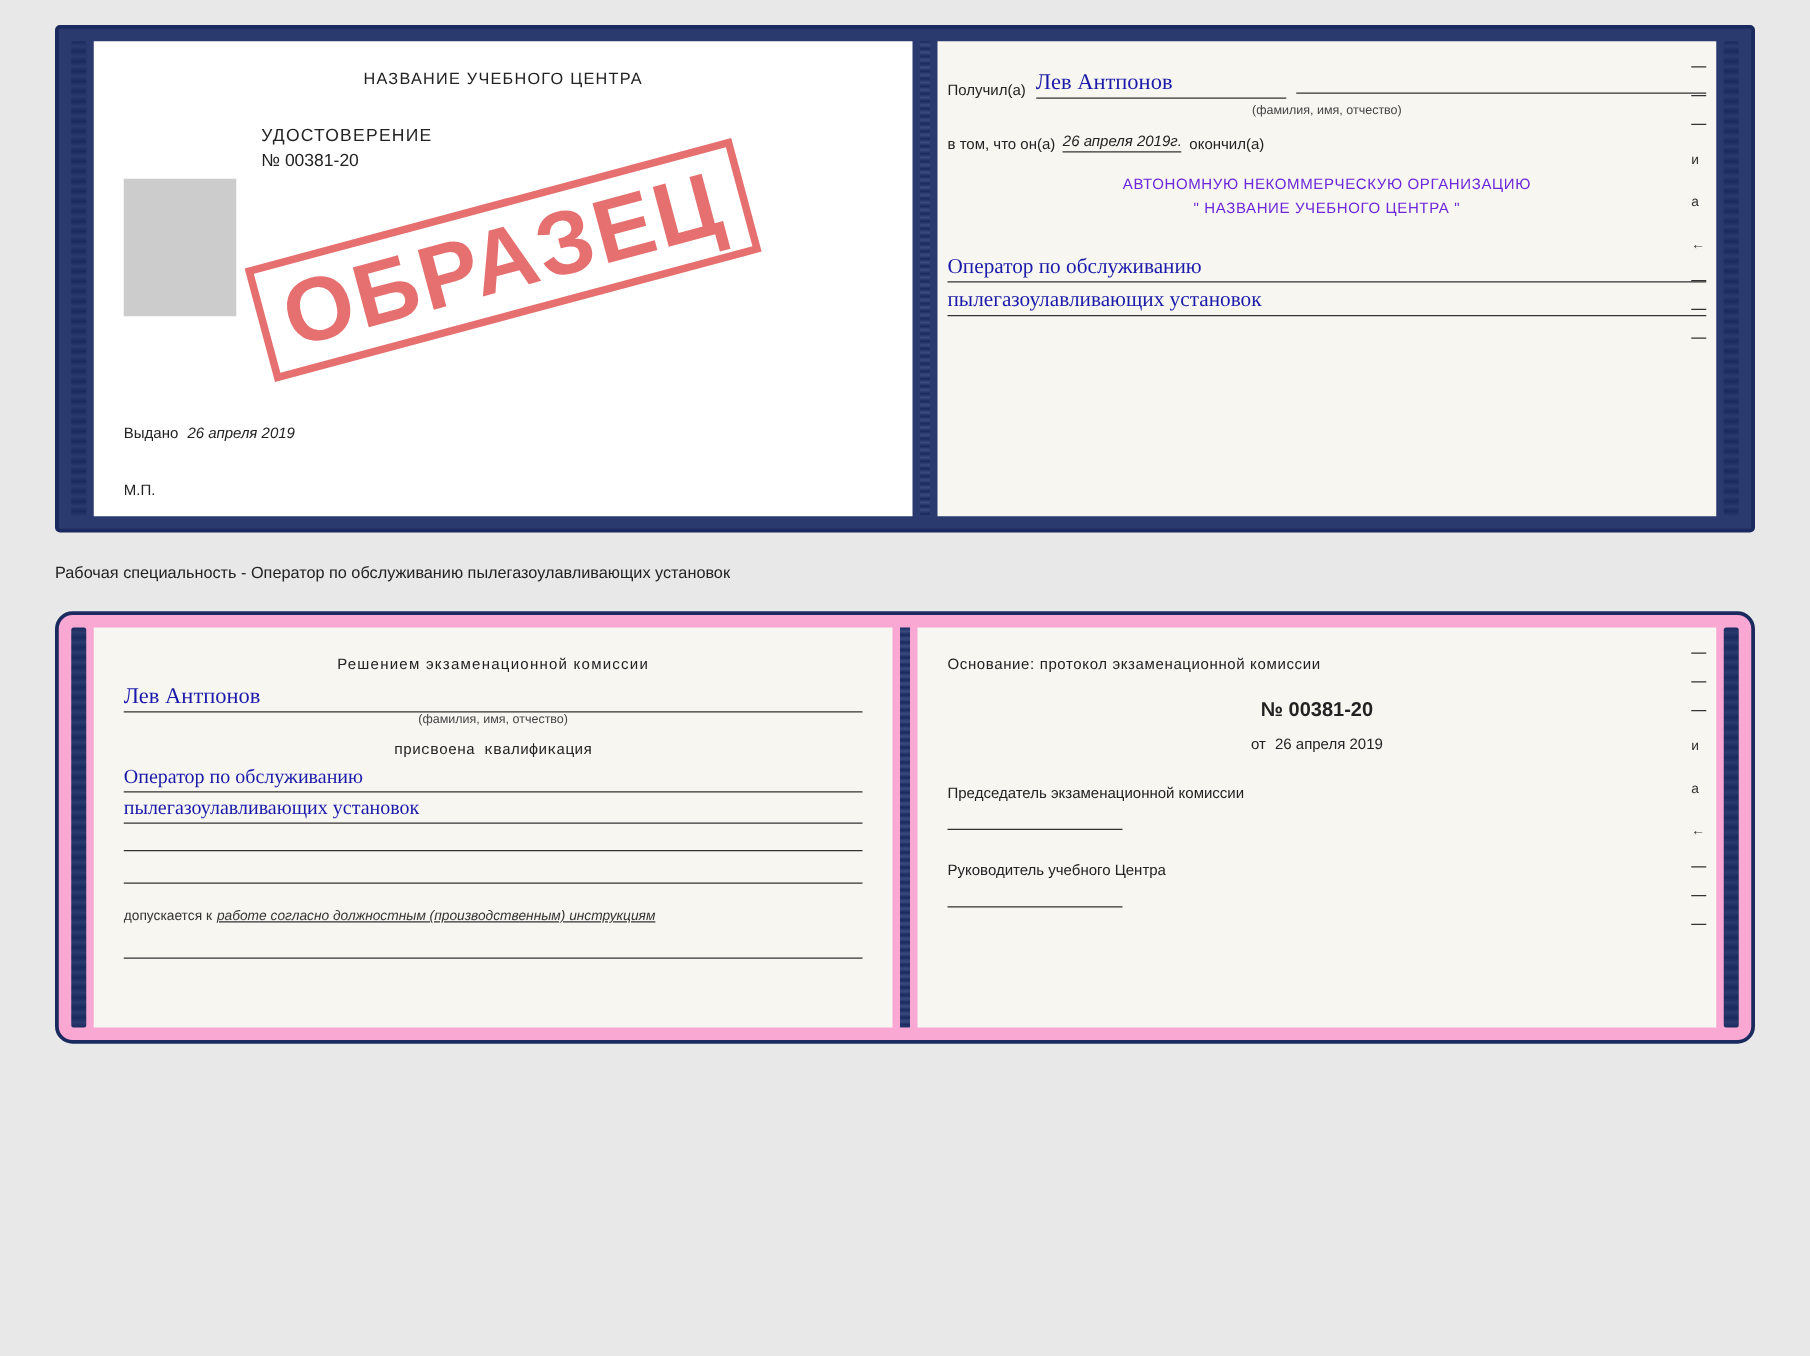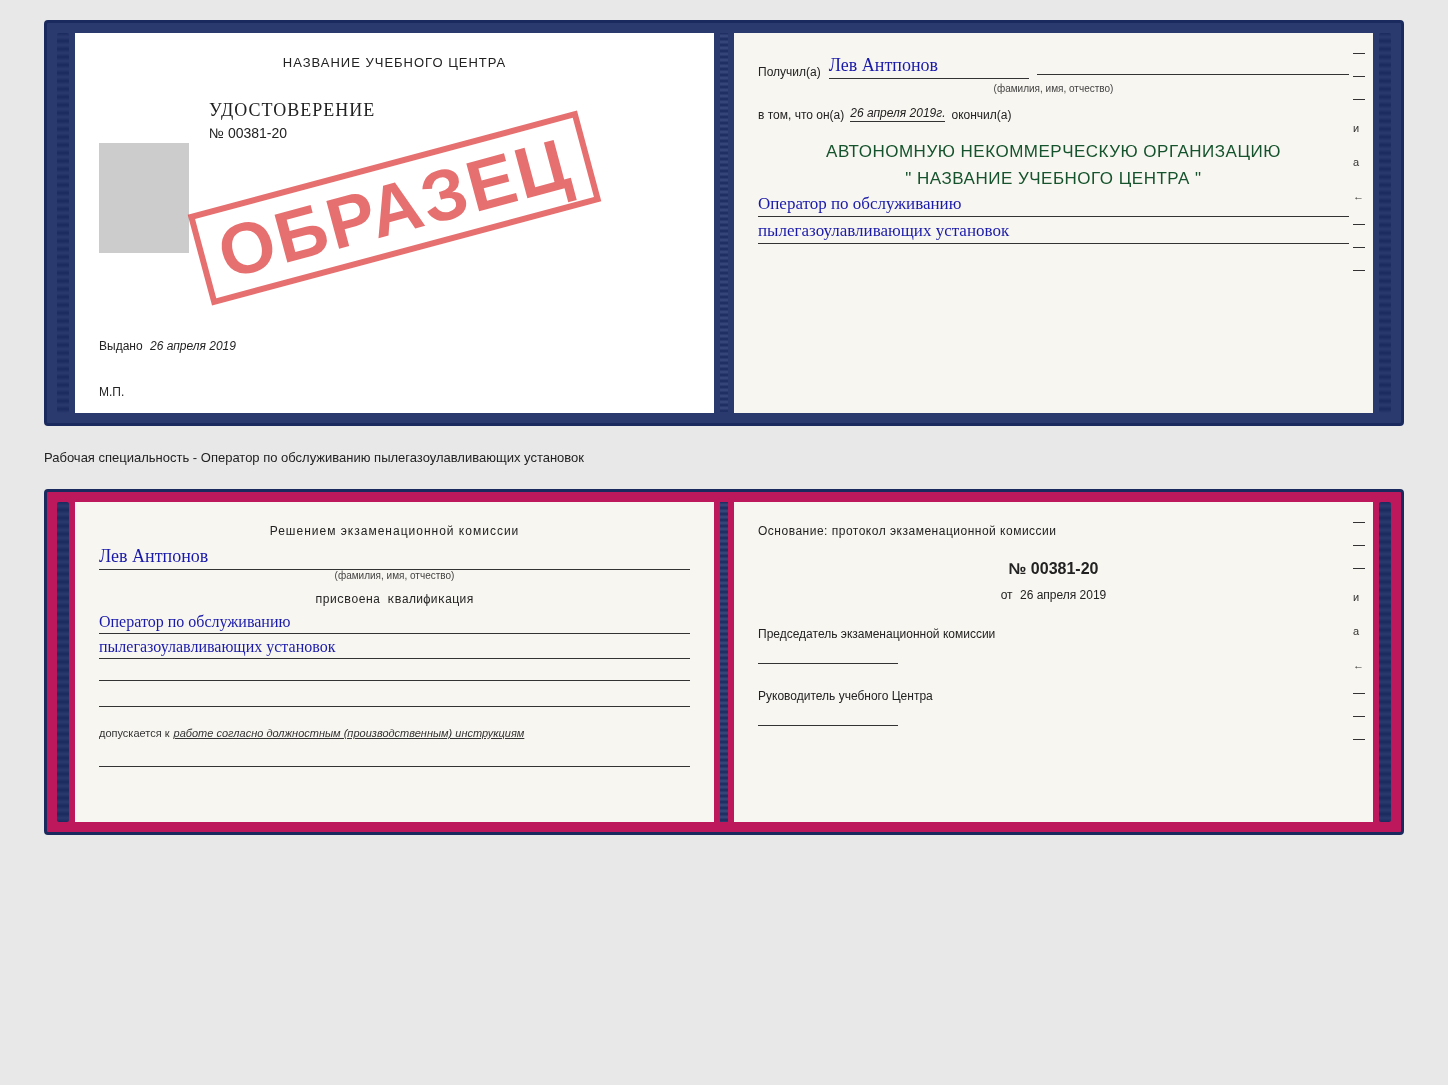--- a/index.html
+++ b/index.html
@@ -45,21 +45,21 @@
       flex: 1;
       background: #ffffff;
       padding: 22px 24px;
       position: relative;
       min-height: 380px;
     }
 
     .book-page-right {
       flex: 1;
       background: #f8f6f0;
-      padding: 22px 24px;
+      padding: 22px 8px;
       position: relative;
       min-height: 380px;
     }
 
     
     .cert-title-center {
       text-align: center;
       font-size: 13px;
       letter-spacing: 1px;
       text-transform: uppercase;
@@ -94,23 +94,23 @@
       line-height: 1;
     }
 
     .udostoverenie-block {
       position: relative;
       z-index: 2;
       margin-top: 30px;
     }
 
     .udostoverenie-label {
-      font-size: 18px;
-      color: #222;
-      font-family: Liberation Serif, serif;
+      font-size: 14px;
+      color: #222;
+      font-family: Liberation Sans, sans-serif;
       text-transform: uppercase;
       letter-spacing: 1px;
     }
 
     .number-line {
       font-size: 14px;
       color: #222;
       font-family: Arial, sans-serif;
       margin-top: 4px;
     }
@@ -192,26 +192,26 @@
     .vtom-date {
       font-size: 12px;
       font-style: italic;
       color: #222;
       border-bottom: 1px solid #333;
       padding-bottom: 1px;
     }
 
     .org-block {
       text-align: center;
-      font-size: 17px;
+      font-size: 12px;
       font-family: Arial, sans-serif;
       text-transform: uppercase;
       letter-spacing: 0.5px;
-      color: #14532d;
-      margin-bottom: 2px;
+      color: #6d28d9;
+      margin-bottom: 27px;
       line-height: 1.6;
     }
 
     .po-professii-label {
       font-size: 12px;
       font-family: Arial, sans-serif;
       color: #222;
       margin-bottom: 4px;
     }
 
@@ -245,23 +245,23 @@
     .separator-text {
       font-size: 13px;
       font-family: Arial, sans-serif;
       color: #222;
       padding: 6px 0;
     }
 
     
     .bottom-book {
       display: flex;
-      background: #be185d;
+      background: #f9a8d4;
       border: 3px solid #1a2a5e;
-      border-radius: 4px;
+      border-radius: 14px;
       padding: 10px;
       gap: 6px;
     }
 
     .bottom-left-page {
       flex: 1;
       background: #f8f6f0;
       padding: 22px 24px;
       min-height: 320px;
     }

